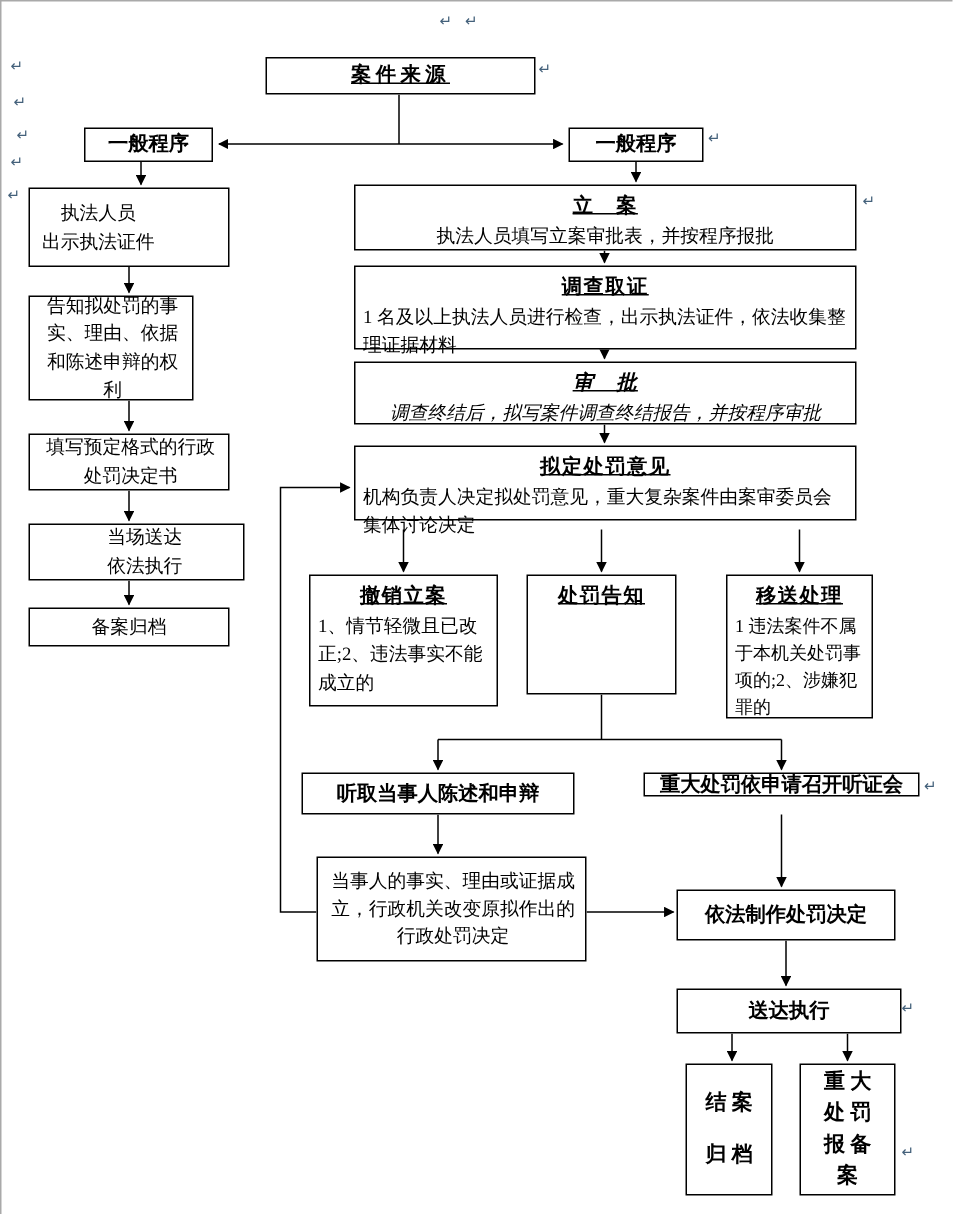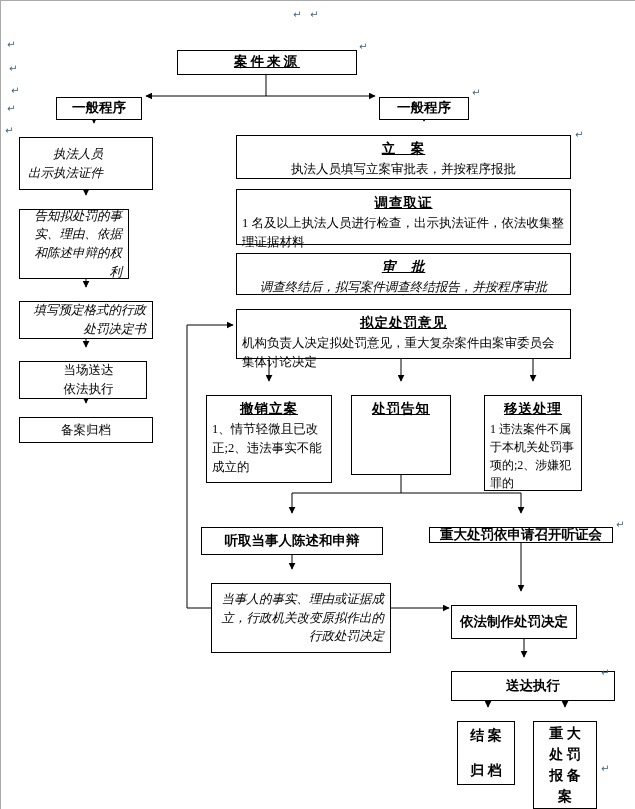--- a/index.html
+++ b/index.html
@@ -1,23 +1,23 @@
 <!DOCTYPE html>
 <html><head>
 <meta charset="utf-8">
 <style>
   html,body{margin:0;padding:0;background:#ffffff;}
   body{font-family:"Liberation Serif","DejaVu Serif",serif;color:#000;}
   .page{position:relative;width:635px;height:809px;background:#fff;border:1px solid #a9a9a9;overflow:hidden;}
   .connectors{position:absolute;left:0;top:0;pointer-events:none;}
   .box{position:absolute;border:1px solid #000;background:#fff;box-sizing:border-box;
        display:flex;flex-direction:column;justify-content:center;
-       font-size:12.5px;line-height:1.5;padding:2px 5px;margin-top:12px;}
+       font-size:12.5px;line-height:1.5;padding:2px 5px;}
   .center{align-items:center;text-align:center;}
-  .leftalign{align-items:flex-start;text-align:right;padding-left:8px;padding-right:6px;font-style:italic;}
+  .leftalign{align-items:flex-start;text-align:center;padding-left:8px;padding-right:6px;}
   .leftcenter{align-items:center;text-align:left;}
   .bold{font-weight:bold;}
   .big{font-size:13.5px;}
   .pre{white-space:pre-line;}
   .u{text-decoration:underline;}
   .ls{letter-spacing:3px;}
   .hb{justify-content:flex-start;padding-top:3px;}
   .heading{width:100%;text-align:center;font-weight:bold;text-decoration:underline;
            font-size:13.5px;letter-spacing:1px;margin-bottom:1px;flex:none;}
   .btext{width:100%;}
@@ -80,21 +80,21 @@
   </div>
 
   <div class="box leftalign pre" style="left:18px;top:124px;width:134px;height:53px;"><span class="pre">执法人员
 出示执法证件</span></div>
   <div class="box leftalign" style="left:18px;top:196px;width:110px;height:70px;">
       <span>告知拟处罚的事实、理由、依据和陈述申辩的权利</span>
     </div>
   <div class="box leftalign" style="left:18px;top:288px;width:134px;height:38px;">
       <span>填写预定格式的行政处罚决定书</span>
     </div>
-  <div class="box leftcenter" style="left:18px;top:348px;width:128px;height:38px;padding-left:16px;">
+  <div class="box leftcenter" style="left:18px;top:348px;width:144px;height:38px;padding-left:16px;">
       <span class="pre">当场送达
 依法执行</span>
     </div>
   <div class="box leftcenter" style="left:18px;top:404px;width:134px;height:26px;">
       <span>备案归档</span>
     </div>
 
   <div class="box hb" style="left:235px;top:122px;width:335px;height:44px;">
     <div class="heading">立　案</div>
     <div class="btext c">执法人员填写立案审批表，并按程序报批</div>
@@ -127,28 +127,28 @@
   <div class="box center bold big" style="left:200px;top:514px;width:182px;height:28px;">
     <span>听取当事人陈述和申辩</span>
   </div>
   <div class="box center bold big" style="left:428px;top:514px;width:184px;height:16px;">
     <span>重大处罚依申请召开听证会</span>
   </div>
 
   <div class="box leftalign" style="left:210px;top:570px;width:180px;height:70px;">
       <span>当事人的事实、理由或证据成立，行政机关改变原拟作出的行政处罚决定</span>
     </div>
-  <div class="box center bold big" style="left:450px;top:592px;width:126px;height:34px;">
+  <div class="box center bold big" style="left:450px;top:592px;width:146px;height:34px;">
     <span>依法制作处罚决定</span>
   </div>
-  <div class="box center bold big" style="left:450px;top:658px;width:164px;height:30px;">
+  <div class="box center bold big" style="left:450px;top:658px;width:150px;height:30px;">
     <span>送达执行</span>
   </div>
 
-  <div class="box center bold vtall pre" style="left:456px;top:708px;width:58px;height:64px;"><span class="pre">结 案
+  <div class="box center bold vtall pre" style="left:456px;top:708px;width:58px;height:88px;"><span class="pre">结 案
 归 档</span></div>
   <div class="box center bold v4 pre" style="left:532px;top:708px;width:64px;height:88px;"><span class="pre">重 大
 处 罚
 报 备
 案</span></div>
 
   <span class="mark" style="left:292px;top:8px;">↵</span>
   <span class="mark" style="left:309px;top:8px;">↵</span>
   <span class="mark" style="left:358px;top:40px;">↵</span>
   <span class="mark" style="left:6px;top:38px;">↵</span>

